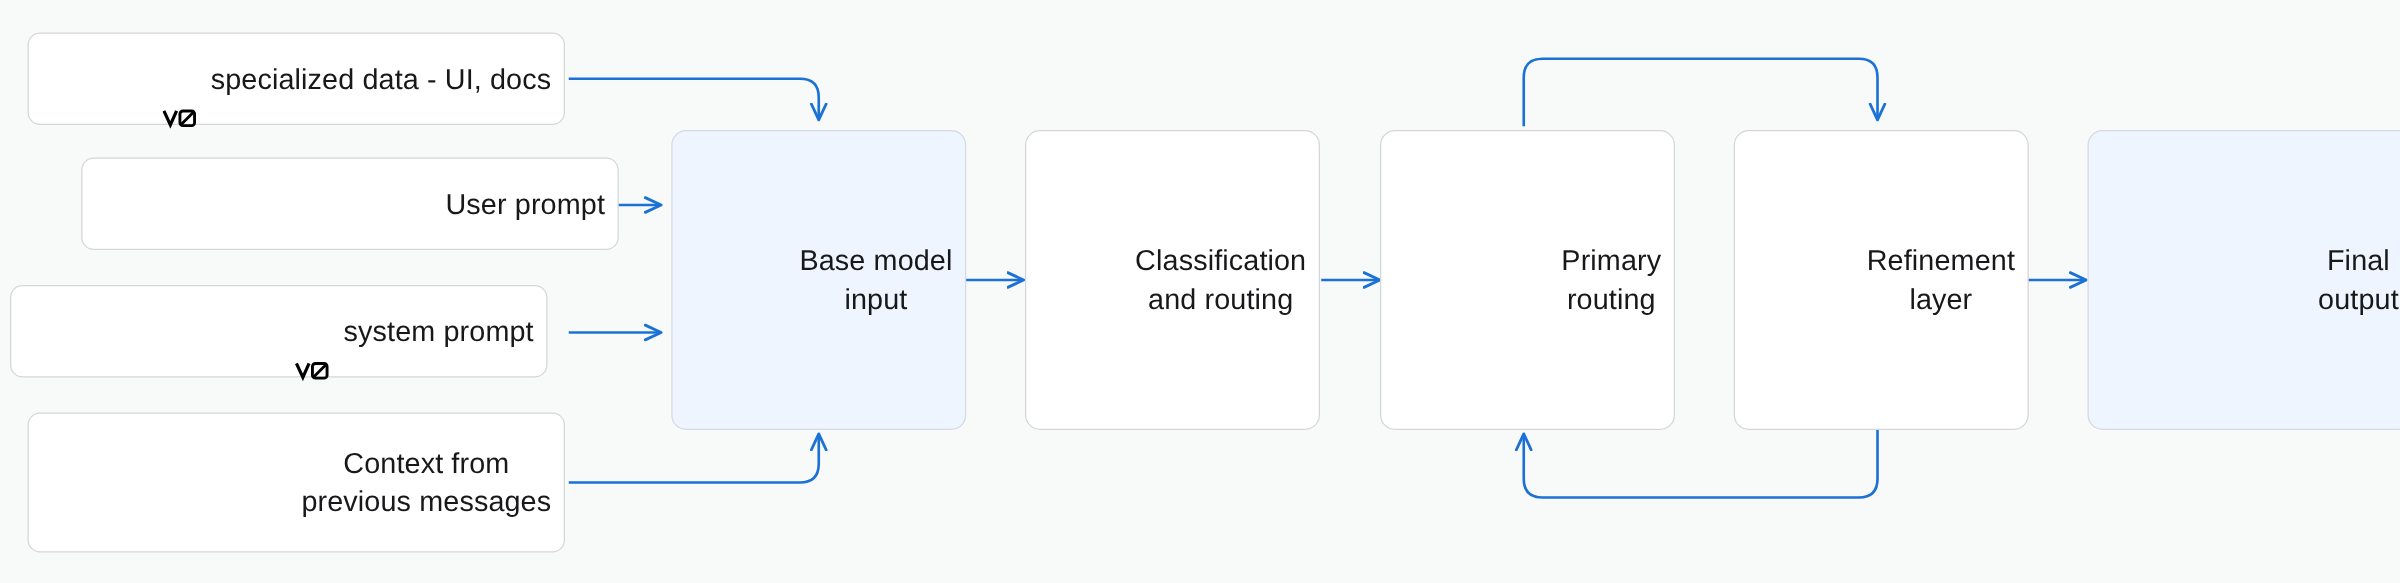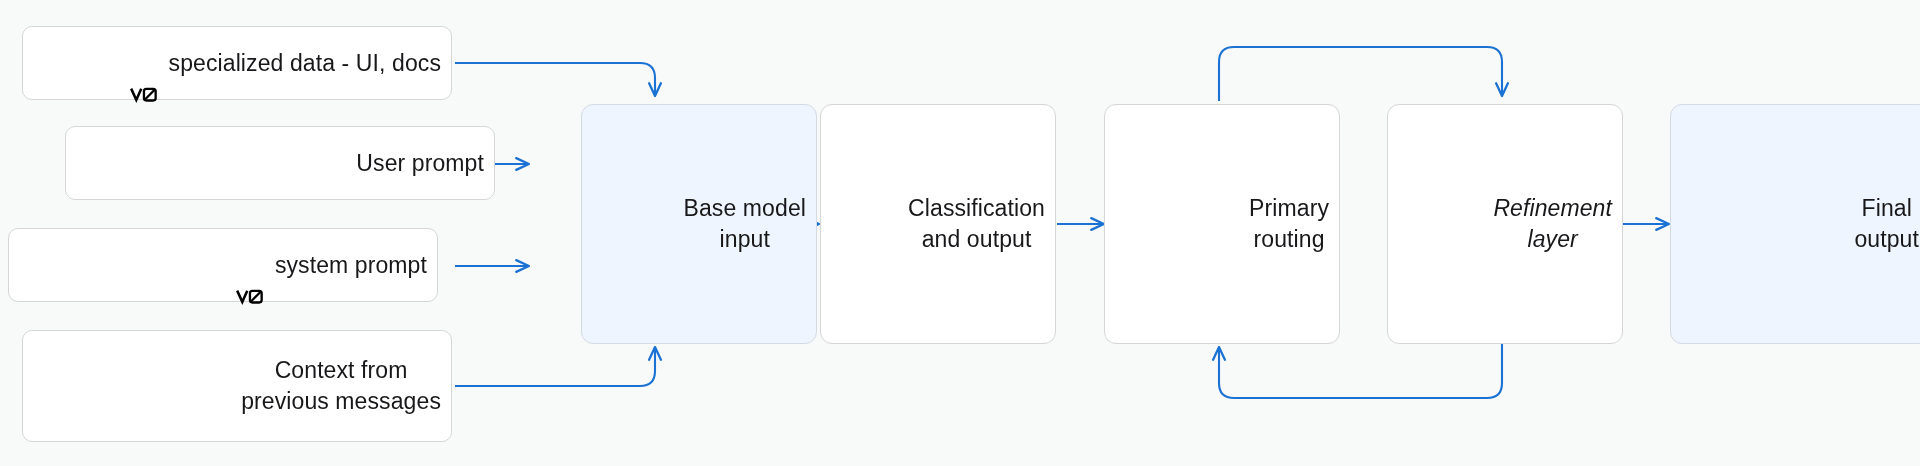--- a/index.html
+++ b/index.html
@@ -120,36 +120,36 @@
       </span>
       <span>system prompt</span>
     </span>
   </div>
 
   <div class="node input-pill" style="left:22px; top:330px; width:430px; height:112px;padding-left:36px;">
     <span class="label">Context from
 previous messages</span>
   </div>
 
-  <div class="node accent" style="left:537px; top:104px; width:236px; height:240px;margin-left:44px;">
+  <div class="node accent" style="left:537px; top:104px; width:236px; height:240px;">
     <span class="label">Base model
 input</span>
   </div>
 
   <div class="node" style="left:820px; top:104px; width:236px; height:240px;">
     <span class="label">Classification
-and output</span>
+and routing</span>
   </div>
 
   <div class="node" style="left:1104px; top:104px; width:236px; height:240px;">
     <span class="label">Primary
 routing</span>
   </div>
 
-  <div class="node" style="left:1387px; top:104px; width:236px; height:240px;font-style:italic;">
+  <div class="node" style="left:1387px; top:104px; width:236px; height:240px;">
     <span class="label">Refinement
 layer</span>
   </div>
 
   <div class="node accent" style="left:1670px; top:104px; width:260px; height:240px;">
     <span class="label">Final
 output</span>
   </div>
 
 </div>

